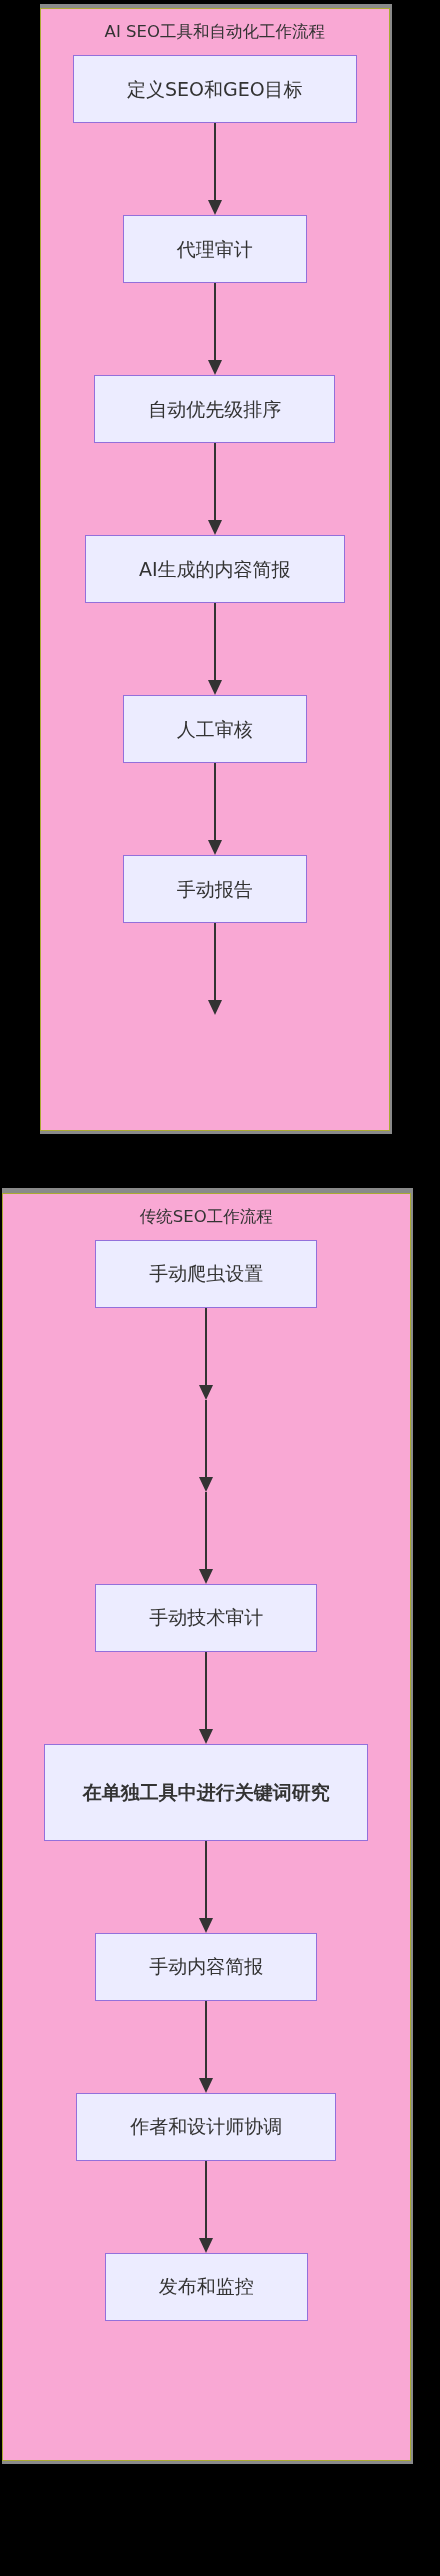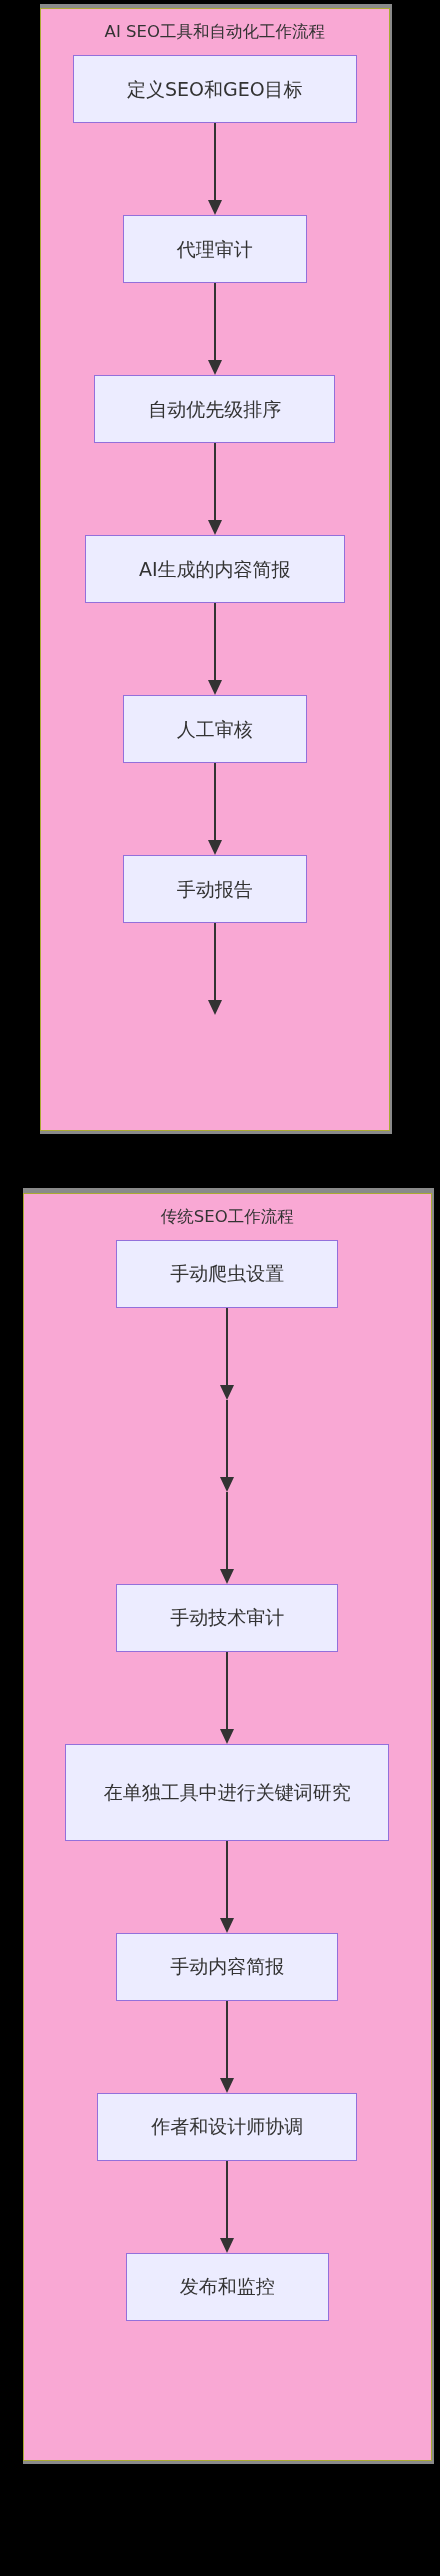--- a/index.html
+++ b/index.html
@@ -43,35 +43,36 @@
     font-size:19px;
     line-height:1.4;
     display:flex;align-items:center;justify-content:center;
     text-align:center;
     flex:0 0 auto;
   }
   .node.wrap{
     width:324px;
     min-height:97px;
     padding:0 20px;
+    font-weight:bold;
   }
   .edge{
     height:92px;
     flex:0 0 auto;
     display:flex;flex-direction:column;align-items:center;
   }
   .edge .line{width:1.9px;flex:1;background:#333;}
   .edge .head{
     width:0;height:0;
     border-left:7px solid transparent;
     border-right:7px solid transparent;
     border-top:15.3px solid #333;
   }
   #panel-ai{left:40px;top:3.8px;width:352px;height:1130px;}
-  #panel-trad{left:23px;top:1188px;width:411px;height:1276px;}
+  #panel-trad{left:2px;top:1188px;width:411px;height:1276px;}
 </style>
 </head>
 <body>
 
 <div class="stage">
 
   <div class="panel-wrap" id="panel-ai">
     <div class="panel">
       <div class="panel-title">AI SEO工具和自动化工作流程</div>
 

